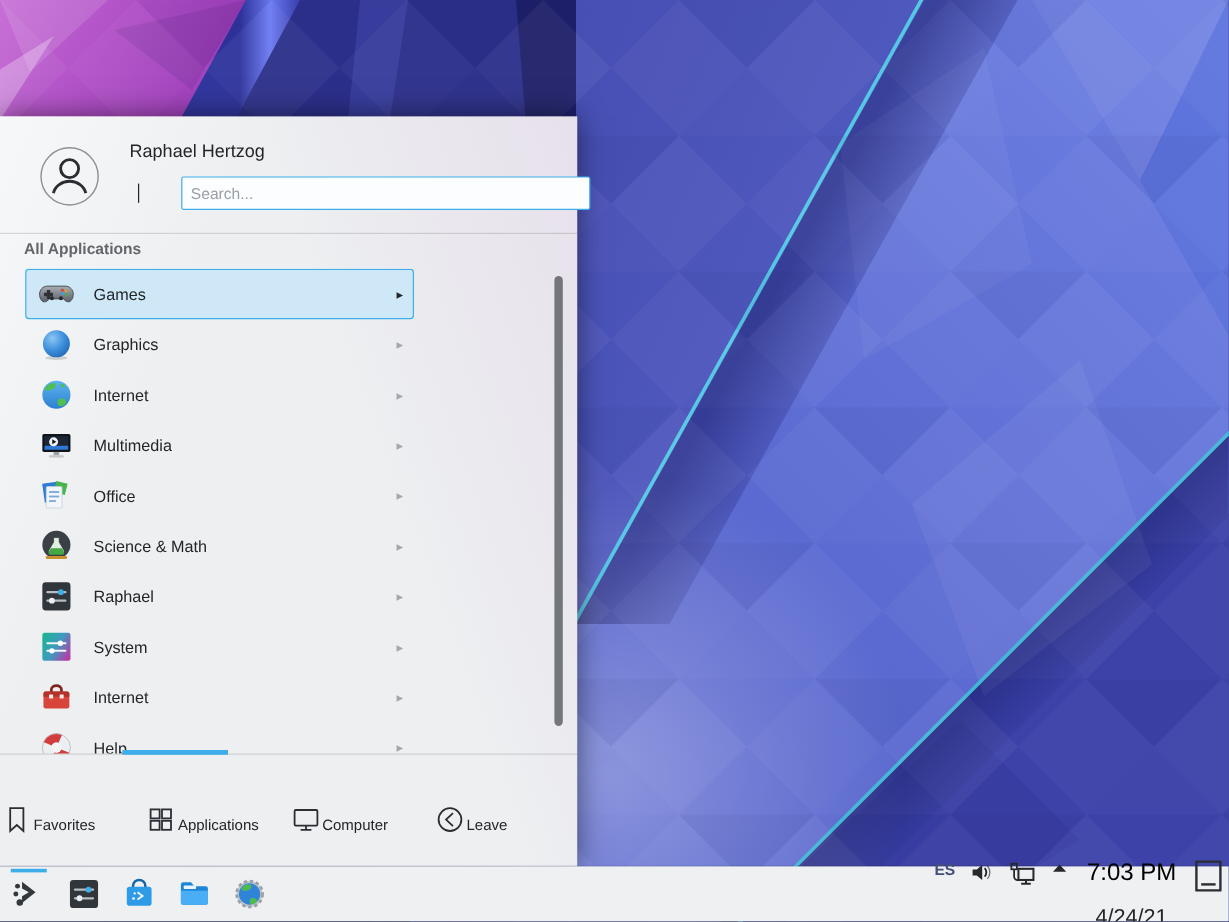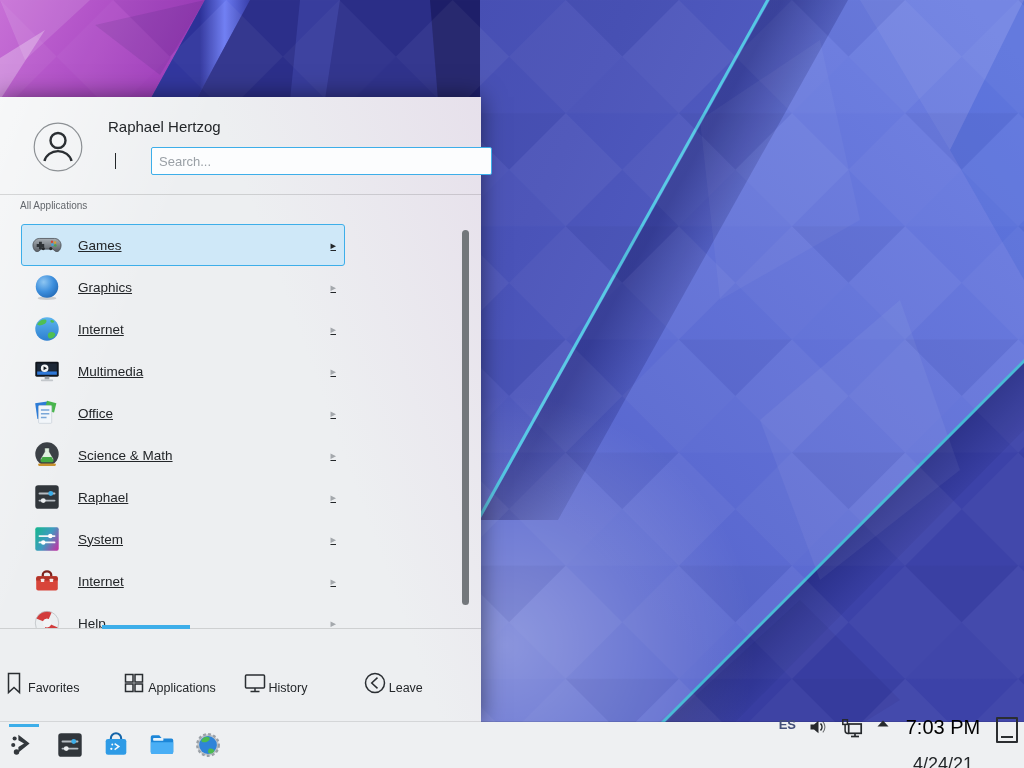--- a/index.html
+++ b/index.html
@@ -16,23 +16,23 @@
     box-shadow:0 0 22px rgba(0,0,0,.5);}
   .avatar{position:absolute;left:33px;top:25px;width:50px;height:50px;}
   .user-name{position:absolute;left:108px;top:21px;font-size:15px;color:#232629;}
   .search-wrap{position:absolute;left:108px;top:50px;width:341px;height:28px;}
   .search-input{width:100%;height:100%;box-sizing:border-box;border:1px solid #3daee9;
     border-radius:2px;background:#fcfdfe;font:13px "Liberation Sans",sans-serif;
     color:#232629;padding:0 7px;outline:none;margin-left:43px;}
   .search-input::placeholder{color:#9aa0a6;}
   .caret{position:absolute;left:7px;top:6px;width:1px;height:16px;background:#232629;}
   .hdr-divider{position:absolute;left:0;top:97px;width:481px;height:1px;background:rgba(0,0,0,.13);}
-  .section-label{position:absolute;left:20px;top:103px;font-size:10px;color:#63676c;}
-
-  .cat-list{position:absolute;left:0;top:127px;width:382px;height:404px;overflow:hidden;text-decoration:underline;}
+  .section-label{position:absolute;left:20px;top:103px;font-size:13px;color:#63676c;font-weight:bold;}
+
+  .cat-list{position:absolute;left:0;top:127px;width:382px;height:404px;overflow:hidden;}
   .cat-row{height:42px;margin:0 37px 0 21px;display:flex;align-items:center;
     border:1px solid transparent;border-radius:3px;box-sizing:border-box;}
   .cat-row.selected{background:#cfe8f8;border-color:#3daee9;}
   .cat-icon{width:30px;height:30px;margin-left:10px;flex:0 0 30px;}
   .cat-icon svg{width:30px;height:30px;display:block;}
   .cat-label{margin-left:16px;font-size:13.5px;color:#232629;}
   .cat-arrow{margin-left:auto;margin-right:8px;font-size:11px;color:#a4a8ac;}
   .cat-row.selected .cat-arrow{color:#232629;}
 
   .scrollbar{position:absolute;left:462px;top:133px;width:7px;height:375px;
@@ -343,21 +343,21 @@
         <span class="tab-label">Applications</span>
       </div>
       <div class="tab">
         <svg viewBox="0 0 28 28">
           <g fill="none" stroke="#2a2e32" stroke-width="1.5">
             <rect x="4.5" y="6" width="19" height="13" rx="1"></rect>
             <path d="M14,19 v3.5"></path>
               <path d="M9.5,22.5 h9"></path>
           </g>
         </svg>
-        <span class="tab-label">History</span>
+        <span class="tab-label">Computer</span>
       </div>
       <div class="tab">
         <svg viewBox="0 0 28 28">
           <g fill="none" stroke="#2a2e32" stroke-width="1.5">
             <circle cx="14" cy="14" r="9.5"></circle>
               <path d="M16.5,8.6 l-5.8,5.4 5.8,5.4"></path>
           </g>
         </svg>
         <span class="tab-label">Leave</span>
       </div>

